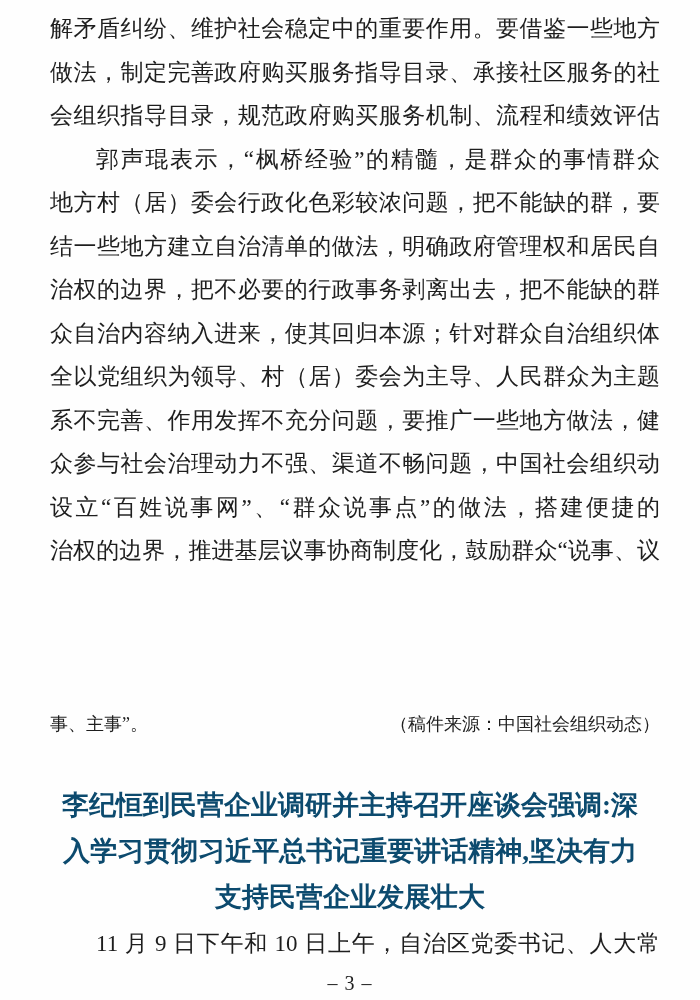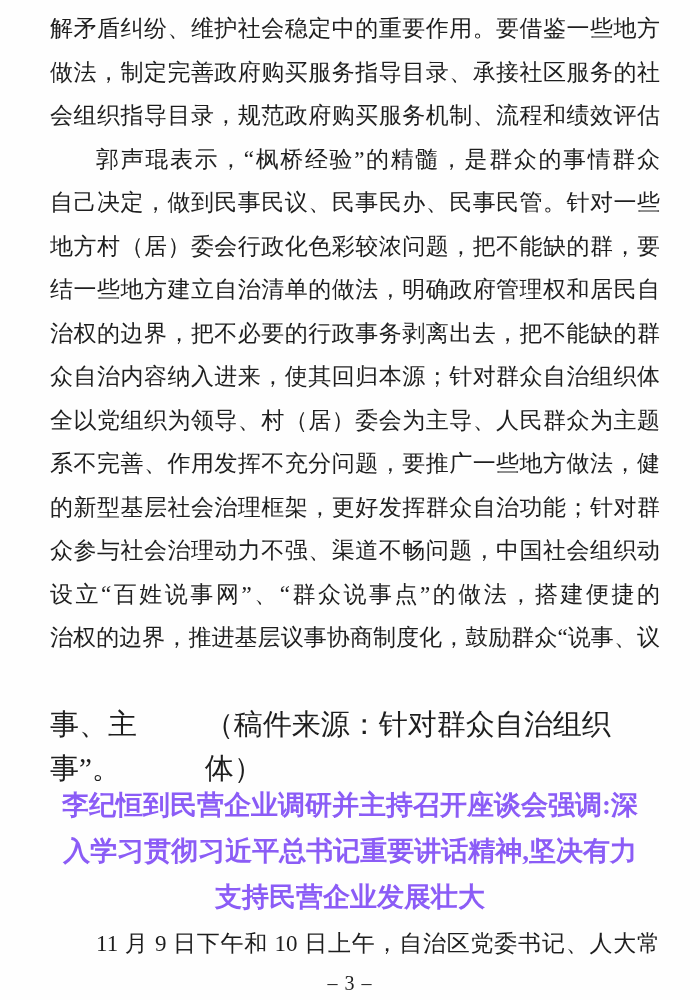--- a/index.html
+++ b/index.html
@@ -29,30 +29,30 @@
   .line.spread {
     text-align:justify;
     text-align-last:justify;
   }
   .line.indent { text-indent:46px; }
   
   .closing-line {
     position:absolute;
     left:50px; top:703px; width:610px;
     height:43.5px; line-height:43.5px;
-    font-size:29px;
+    font-size:18px;
     display:flex;
     justify-content:space-between;
   }
   
   .heading {
     position:absolute;
     left:45px; top:782px; width:610px;
     font-weight:bold;
-    color:#8b5cf6;
+    color:#0c4a6e;
   }
   .h-line {
     height:46px; line-height:46px;
     font-size:27px;
     text-align:center;
     white-space:nowrap;
     overflow:visible;
   }
   
   .next-para {
@@ -78,36 +78,34 @@
 </head>
 <body>
 
 <div class="page">
 
   <div class="body-block">
       <div class="line spread">解矛盾纠纷、维护社会稳定中的重要作用。要借鉴一些地方</div>
       <div class="line spread">做法，制定完善政府购买服务指导目录、承接社区服务的社</div>
       <div class="line spread">会组织指导目录，规范政府购买服务机制、流程和绩效评估</div>
       <div class="line spread indent">郭声琨表示，“枫桥经验”的精髓，是群众的事情群众</div>
-      <div class="line spread">自己决定，做到民事民议、民事民办、民事民管。针对一些</div>
       <div class="line spread">地方村（居）委会行政化色彩较浓问题，把不能缺的群，要总</div>
       <div class="line spread">结一些地方建立自治清单的做法，明确政府管理权和居民自</div>
       <div class="line spread">治权的边界，把不必要的行政事务剥离出去，把不能缺的群</div>
       <div class="line spread">众自治内容纳入进来，使其回归本源；针对群众自治组织体</div>
       <div class="line spread">全以党组织为领导、村（居）委会为主导、人民群众为主题</div>
       <div class="line spread">系不完善、作用发挥不充分问题，要推广一些地方做法，健</div>
-      <div class="line spread">的新型基层社会治理框架，更好发挥群众自治功能；针对群</div>
       <div class="line spread">众参与社会治理动力不强、渠道不畅问题，中国社会组织动态</div>
       <div class="line spread">设立“百姓说事网”、“群众说事点”的做法，搭建便捷的</div>
       <div class="line spread">治权的边界，推进基层议事协商制度化，鼓励群众“说事、议</div>
     </div>
 
   <div class="closing-line">
     <span>事、主事”。</span>
-    <span>（稿件来源：针对群众自治组织体）</span>
+    <span>（稿件来源：中国社会组织动态）</span>
   </div>
 
   <div class="heading">
       <div class="h-line">李纪恒到民营企业调研并主持召开座谈会强调:深</div>
       <div class="h-line">入学习贯彻习近平总书记重要讲话精神,坚决有力</div>
       <div class="h-line">支持民营企业发展壮大</div>
     </div>
 
   <div class="next-para">11 月 9 日下午和 10 日上午，自治区党委书记、人大常</div>
 

